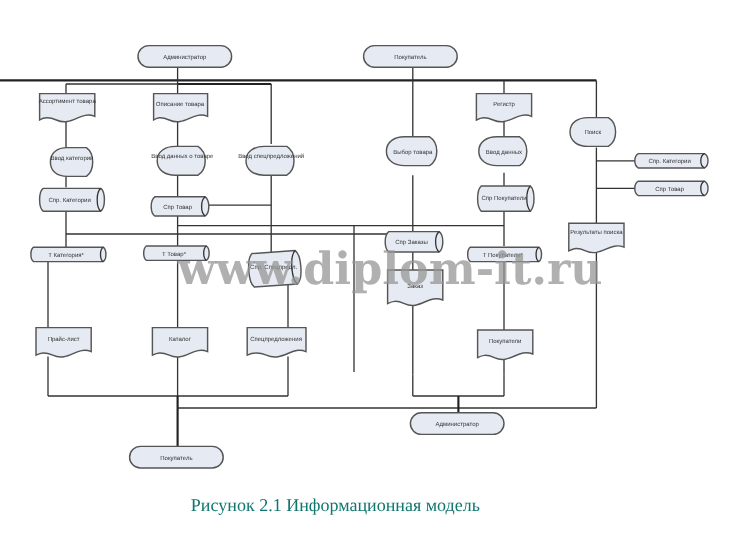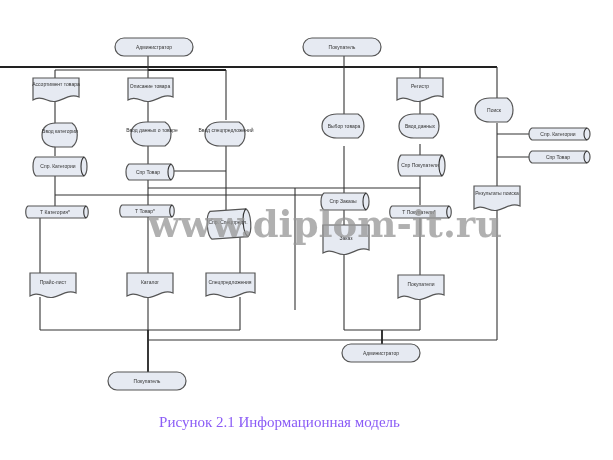--- a/index.html
+++ b/index.html
@@ -1,21 +1,21 @@
 <!DOCTYPE html>
 <html><head>
 <meta charset="utf-8">
 <style>
   html, body { margin:0; padding:0; background:#ffffff; }
   body { width:613px; height:460px; position:relative; overflow:hidden;
          font-family:"Liberation Sans", sans-serif; }
   #diagram { position:absolute; left:0; top:0; width:613px; height:460px; }
   .lbl { font-family:"Liberation Sans", sans-serif; font-size:5px; fill:#333; text-anchor:middle; }
   .cap { position:absolute; left:0; width:559px; top:414px; text-align:center;
-         font-family:"Liberation Serif", serif; font-size:15px; color:#8b5cf6; }
+         font-family:"Liberation Serif", serif; font-size:15px; color:#0f766e; }
   .wm  { position:absolute; left:148px; top:202px; font-family:"DejaVu Serif", serif;
          font-size:37px; font-weight:bold; color:rgba(150,150,150,0.75); letter-spacing:0px;
          white-space:nowrap; }
 </style>
 </head>
 <body>
 
 <svg id="diagram" viewBox="0 0 613 460" xmlns="http://www.w3.org/2000/svg">
   <defs>
     <style>

